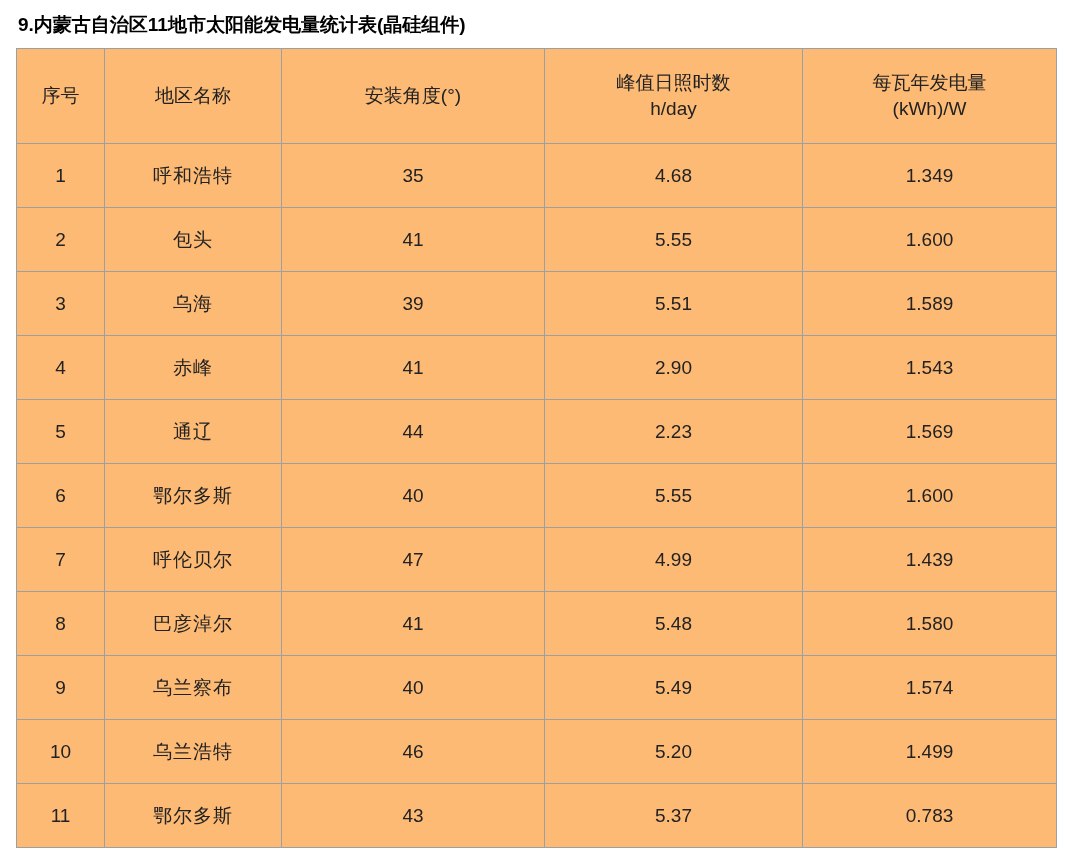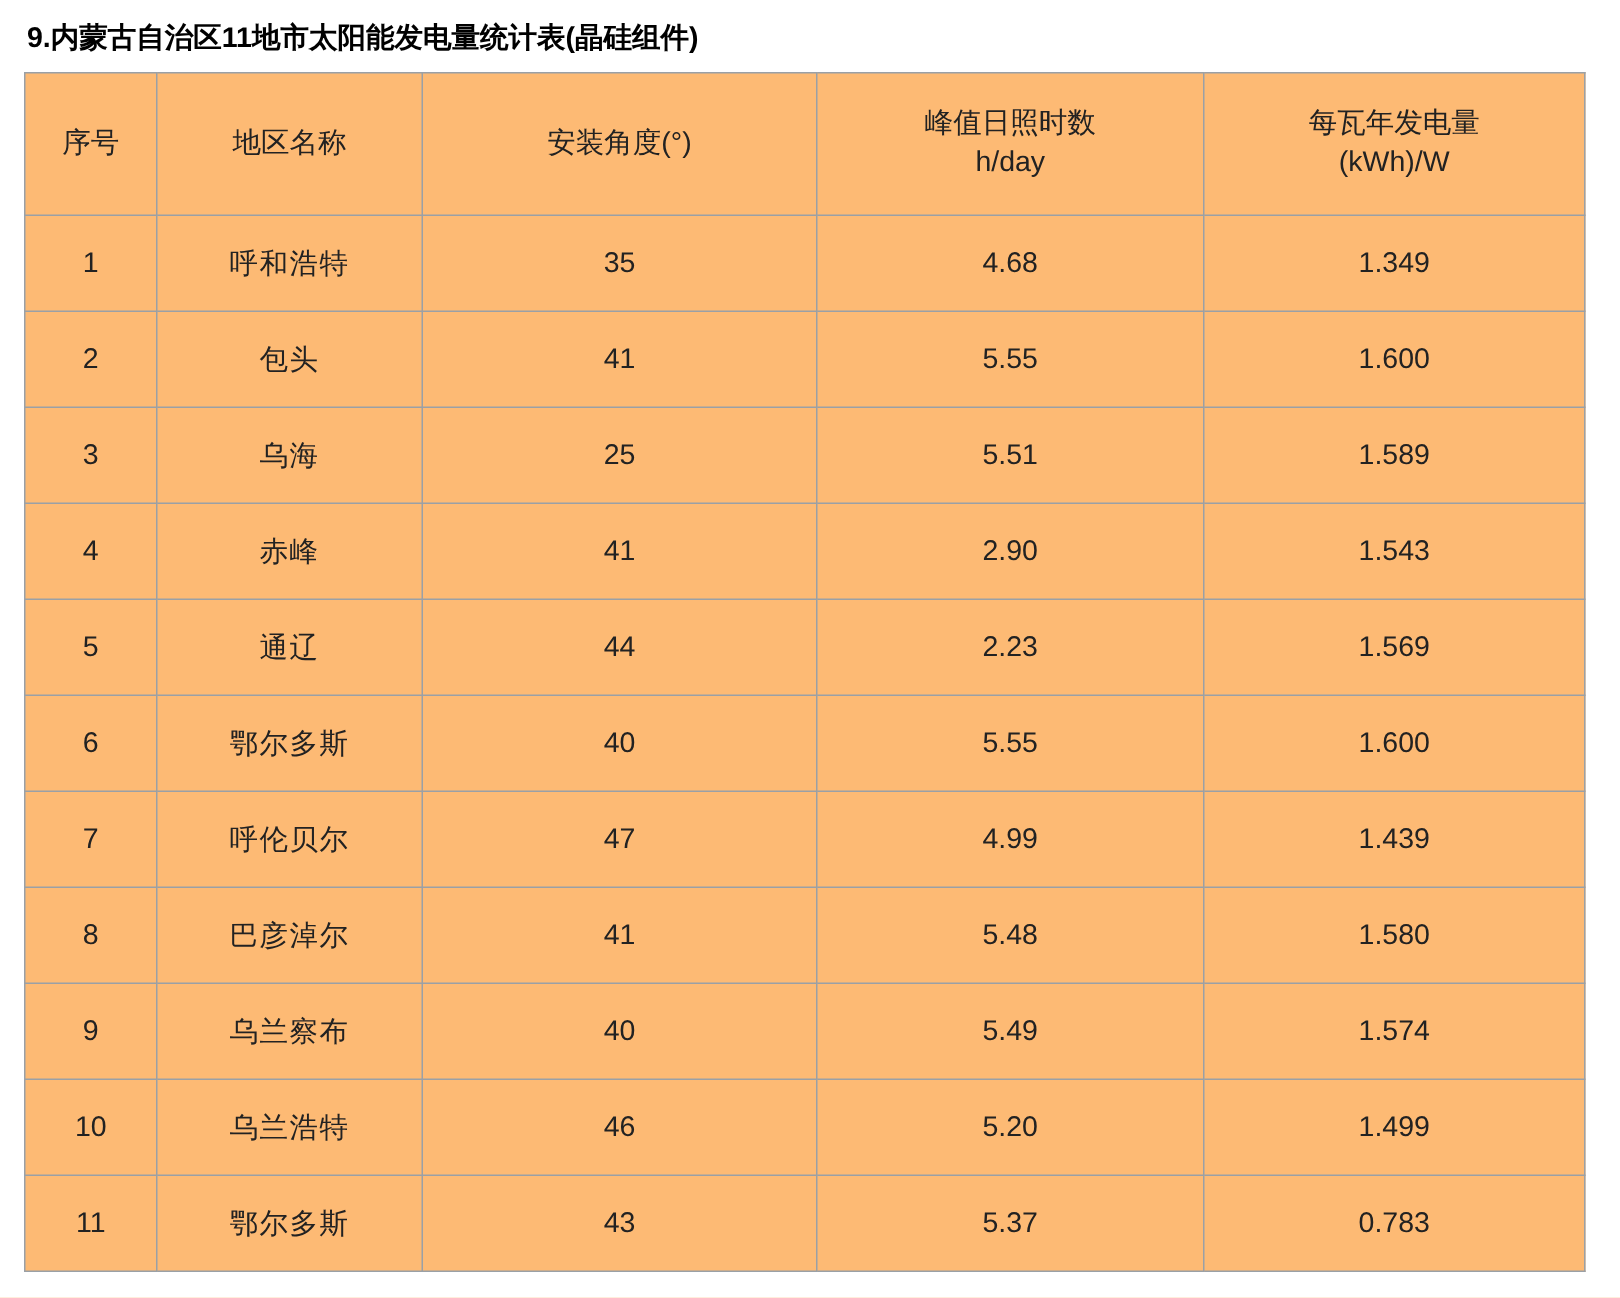--- a/index.html
+++ b/index.html
@@ -113,21 +113,21 @@
       <tr>
         <td class="num">2</td>
         <td class="name-cell">包头</td>
         <td class="num">41</td>
         <td class="num">5.55</td>
         <td class="num">1.600</td>
       </tr>
       <tr>
         <td class="num">3</td>
         <td class="name-cell">乌海</td>
-        <td class="num">25</td>
+        <td class="num">39</td>
         <td class="num">5.51</td>
         <td class="num">1.589</td>
       </tr>
       <tr>
         <td class="num">4</td>
         <td class="name-cell">赤峰</td>
         <td class="num">41</td>
         <td class="num">2.90</td>
         <td class="num">1.543</td>
       </tr>

